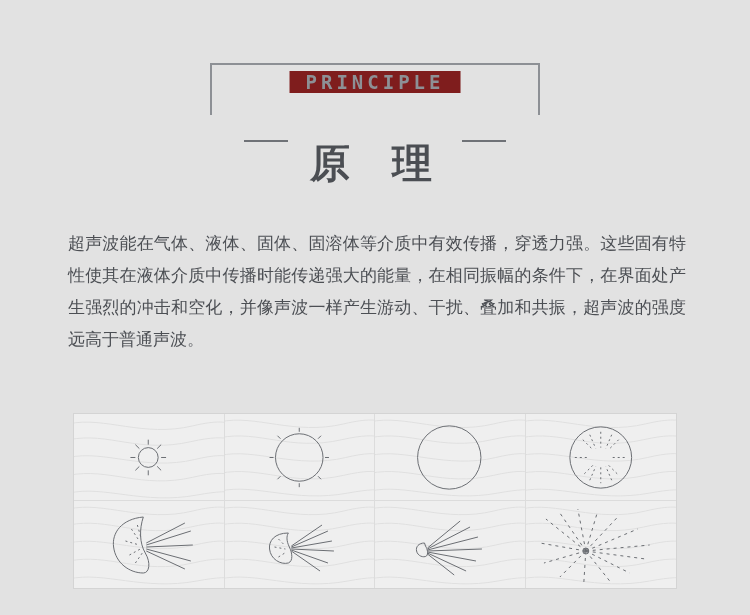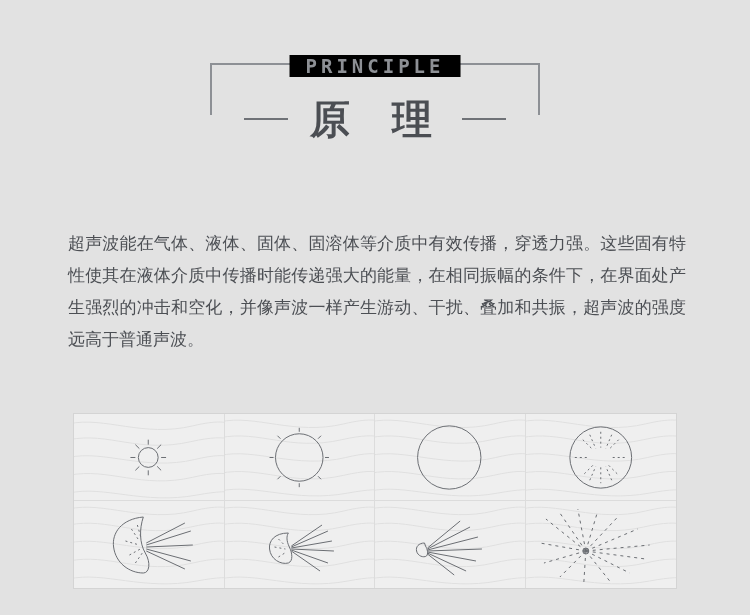--- a/index.html
+++ b/index.html
@@ -32,24 +32,24 @@
     left: 0;
     top: 8px;
     width: 330px;
     height: 52px;
     border: 2px solid #8d9095;
     border-bottom: none;
     box-sizing: border-box;
   }
   .eyebrow {
     position: absolute;
-    top: 0px;
+    top: 16px;
     left: 50%;
     transform: translateX(-50%);
-    background: #000000;
+    background: #7f1d1d;
     padding: 0 16px;
     font-size: 19px;
     letter-spacing: 4px;
     color: #8d9095;
     font-family: "DejaVu Sans Mono", monospace;
     font-weight: bold;
     white-space: nowrap;
   }
   .cn-title-row {
     position: absolute;
@@ -67,20 +67,21 @@
   }
   .cn-title {
     font-size: 40px;
     font-weight: bold;
     color: #4b4e53;
     letter-spacing: 14px;
     padding: 0 16px 0 22px;
     background: #e2e2e2;
     font-family: "DejaVu Sans", sans-serif;
     line-height: 1.1;
+    margin-top: 44px;
   }
 
   
   .body-copy {
     position: absolute;
     left: 68px;
     top: 172px;
     width: 618px;
     font-size: 17px;
     line-height: 32px;

